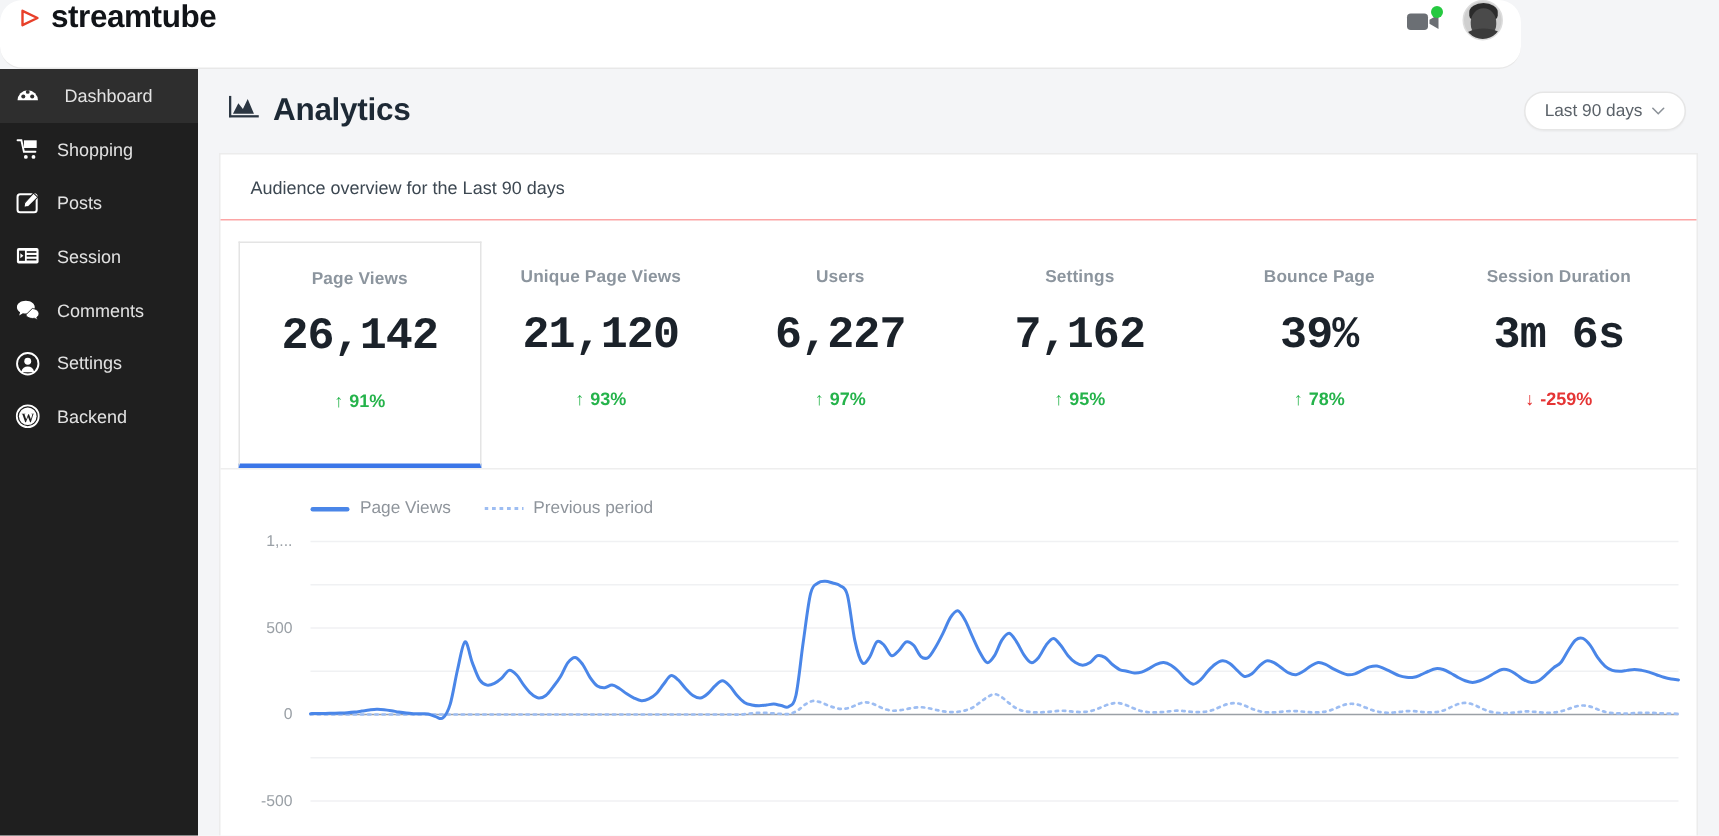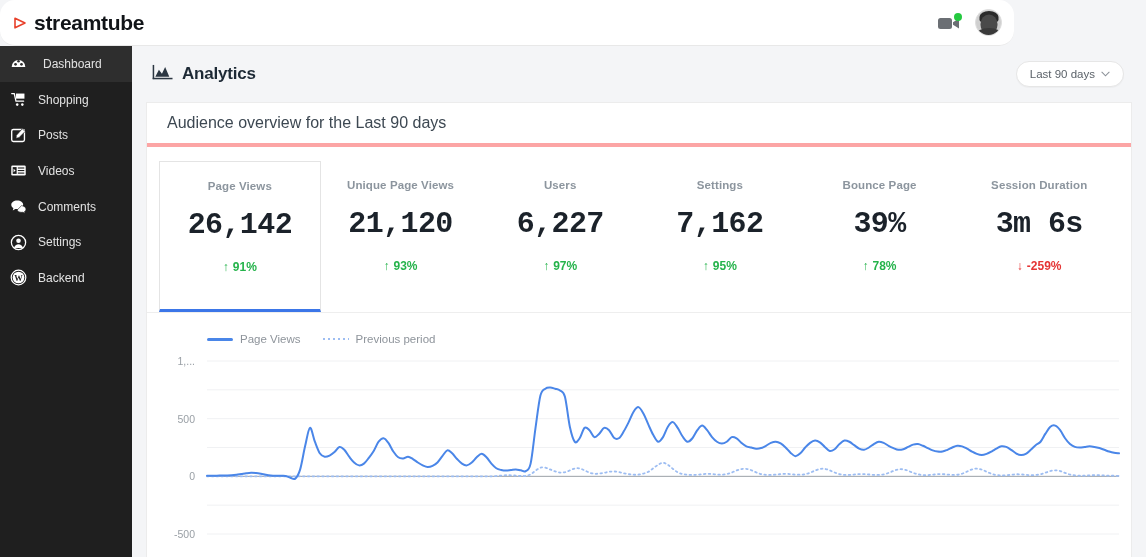--- a/index.html
+++ b/index.html
@@ -9,21 +9,21 @@
     background: #f4f5f7;
     font-family: "Liberation Sans", sans-serif;
     -webkit-font-smoothing: antialiased;
   }
 
   
   .topbar {
     position: absolute; top: 0; left: 0;
     width: 1014px; height: 46px;
     background: #ffffff;
-    display: flex; align-items: center;
+    display: flex; align-items: flex-start;
     border-bottom: 1px solid #e8e8e8;
     z-index: 5;
     border-radius: 15px;
   }
   .logo-wrap {
     display: flex; align-items: center; gap: 6px;
     padding-left: 12px;
   }
   .logo-tri { display: block; }
   .logo-text {
@@ -90,21 +90,21 @@
     position: absolute; top: 46px; left: 132px;
     width: 1014px; height: 511px;
     background: #f4f5f7;
   }
   .page-head {
     height: 56px; display: flex; align-items: center;
     padding: 0 22px 0 20px;
   }
   .page-title-wrap { display: flex; align-items: center; gap: 9px; }
   .page-title {
-    font-size: 17px; font-weight: bold; color: #1d2935;
+    font-size: 21px; font-weight: bold; color: #1d2935;
     letter-spacing: -0.2px;
   }
   .range-pill {
     margin-left: auto;
     background: #ffffff;
     border: 1px solid #e6e6e6;
     border-radius: 20px;
     height: 26px;
     padding: 12px 13px;
     display: flex; align-items: center; gap: 6px;
@@ -117,22 +117,22 @@
     margin: 0 14px 0 14px;
     background: #ffffff;
     border: 1px solid #ececec;
     border-bottom: none;
     min-height: 455px;
   }
   .card-head {
     height: 44px;
     display: flex; align-items: center;
     padding-left: 20px;
-    border-bottom: 4px solid #fca5a5;
-    font-size: 16px; color: #3d4852;
+    border-bottom: 1px solid #fca5a5;
+    font-size: 12px; color: #3d4852;
   }
 
   
   .stats {
     display: flex;
     padding: 14px 12px 0 12px;
     border-bottom: 1px solid #eeeeee;
   }
   .stat {
     flex: 1 1 0;
@@ -254,21 +254,21 @@
     <span class="ico">
       <svg width="17" height="17" viewBox="0 0 20 20">
         <rect x="1.5" y="4" width="17" height="12" rx="1.5" fill="#fff"></rect>
         <rect x="3.2" y="6" width="4.6" height="8" fill="#1f1f1f"></rect>
         <path d="M4.2 8 L6.6 10 L4.2 12 Z" fill="#fff"></path>
         <rect x="9.2" y="6.4" width="7.6" height="1.3" fill="#1f1f1f"></rect>
         <rect x="9.2" y="9.4" width="7.6" height="1.3" fill="#1f1f1f"></rect>
         <rect x="9.2" y="12.4" width="7.6" height="1.3" fill="#1f1f1f"></rect>
       </svg>
     </span>
-    <span class="lbl">Videos</span>
+    <span class="lbl">Session</span>
   </div>
 
   <div class="nav-item">
     <span class="ico">
       <svg width="17" height="17" viewBox="0 0 20 20">
         <path d="M8.5 3 C4.4 3 1.5 5.3 1.5 8 C1.5 9.6 2.5 11 4 11.9 L3.3 14.6 L6.2 12.8 C6.9 12.95 7.7 13 8.5 13 C12.6 13 15.5 10.7 15.5 8 C15.5 5.3 12.6 3 8.5 3 Z" fill="#fff"></path>
         <path d="M13.6 9 C16.8 9.3 18.8 11.1 18.8 13.1 C18.8 14.2 18.1 15.2 17.1 15.9 L17.6 18 L15.3 16.7 C14.8 16.8 14.2 16.85 13.6 16.85 C11 16.85 8.9 15.6 8.5 14 Z" fill="#fff" stroke="#1f1f1f" stroke-width="0.7"></path>
       </svg>
     </span>
     <span class="lbl">Comments</span>

